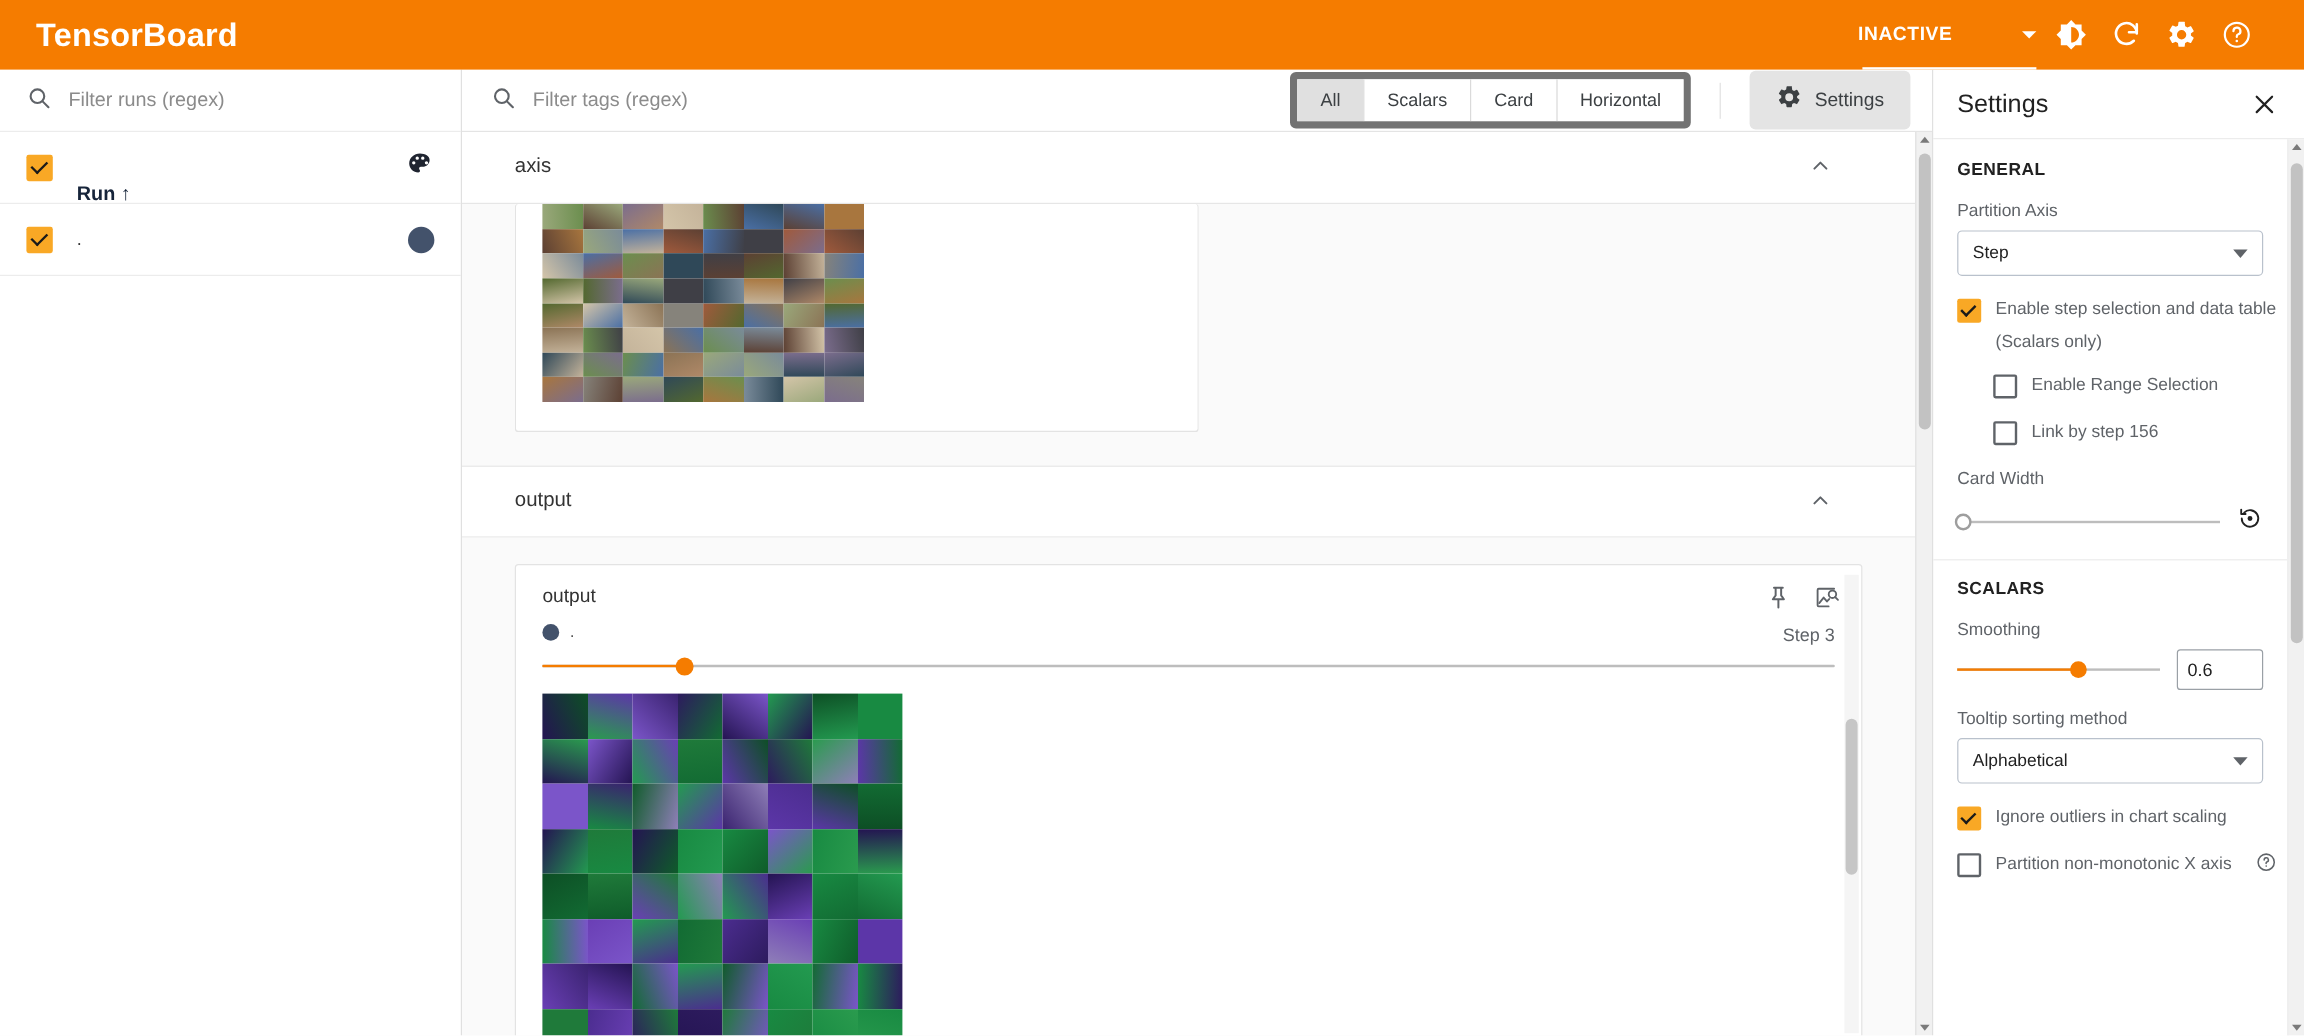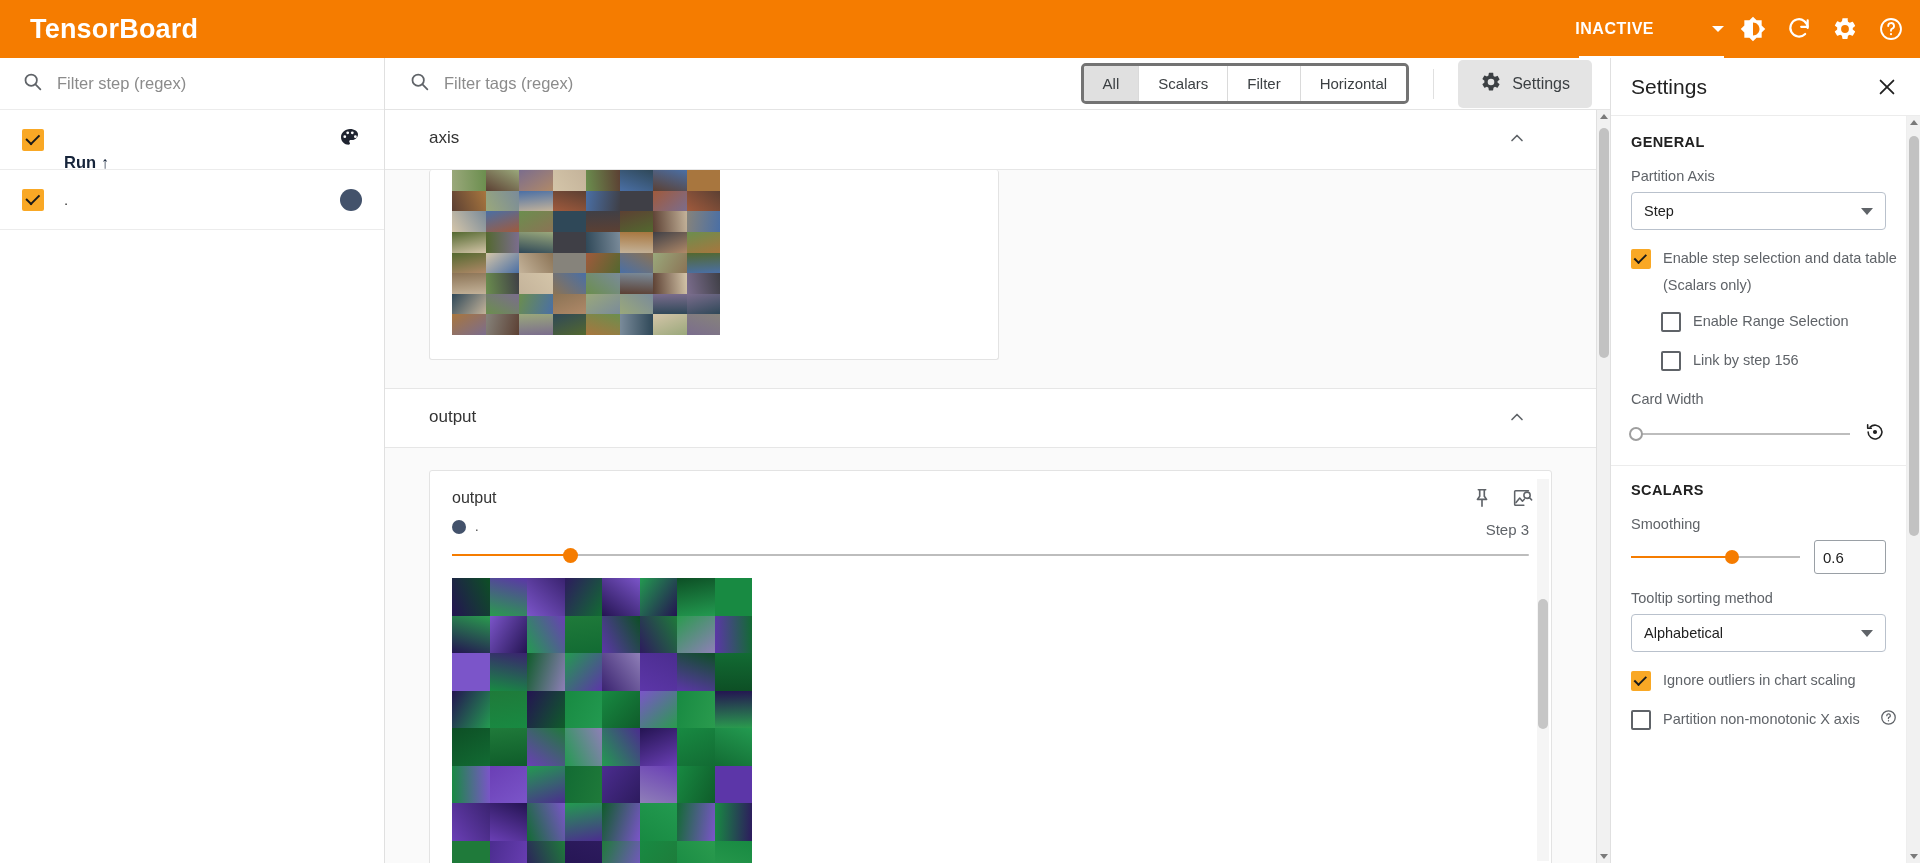--- a/index.html
+++ b/index.html
@@ -32,21 +32,21 @@
     color: rgba(255,255,255,.72); cursor: pointer;
     position: relative;
   }
   .navtab.active { color: #fff; }
   .navtab.active::after {
     content: ""; position: absolute; left: 0; right: 0; bottom: 0;
     height: 3px; background: #fff;
   }
   .topbar-right {
     margin-left: auto; display: flex; align-items: center; height: 58px;
-    padding-right: 6px;
+    padding-right: 33px;
   }
   .inactive-wrap {
     display: flex; align-items: center; height: 58px;
     padding: 0 6px 0 14px; position: relative; cursor: pointer;
   }
   .inactive-wrap::after{
     content:""; position:absolute; left:18px; right:6px; bottom:0; height:2px; background:#fff;
   }
   .inactive-text { font-size: 16px; font-weight: bold; letter-spacing: .5px; color: #fff; }
   .caret-down {
@@ -88,21 +88,21 @@
   .color-dot { width: 22px; height: 22px; border-radius: 50%; background: #43526b; }
 
   
   .main { flex: 1; display: flex; flex-direction: column; min-width: 0; background: #fafafa; }
   .main-toolbar {
     height: 52px; min-height:52px; background:#fff; display: flex; align-items: center;
     padding: 0 18px 0 24px; border-bottom: 1px solid #e4e4e4; gap: 14px;
   }
   .tagfilter { display:flex; align-items:center; gap:14px; flex:1; }
   .tagfilter .ph { color:#8b8b8b; font-size:16.5px; }
-  .seg { display:flex; border:3px solid #737373; border-radius:5px; overflow:hidden; }
+  .seg { display:flex; border:6px solid #737373; border-radius:5px; overflow:hidden; }
   .seg button {
     font-family: inherit; font-size:15px; color:#3c4043; background:#fff;
     border:none; border-left:1px solid #dadada; padding: 9px 19px; cursor:pointer;
   }
   .seg button:first-child { border-left:none; }
   .seg button.sel { background:#e0e0e0; font-weight:500; }
   .tool-div { width:1px; height:30px; background:#e0e0e0; margin: 0 10px; }
   .settings-btn {
     display:flex; align-items:center; gap:10px; background:#e4e4e4;
     border:none; border-radius:5px; padding: 11px 22px; cursor:pointer;
@@ -243,21 +243,21 @@
   <div class="body">
 
     <div class="sidebar">
       <div class="filter-row">
         <span>
           <svg width="21" height="21" viewBox="0 0 24 24" fill="none" stroke="#5f6368" stroke-width="2">
             <circle cx="10.5" cy="10.5" r="6.5"></circle>
               <path d="M15.4 15.4L21 21" stroke-linecap="round"></path>
           </svg>
         </span>
-        <span class="ph">Filter step (regex)</span>
+        <span class="ph">Filter runs (regex)</span>
       </div>
 
       <div class="run-header">
         <span class="cbx on"></span>
         <span class="run-header-label"><span>Run</span> <span>↑</span></span>
         <span class="run-spacer"></span>
         <span>
           <svg width="24" height="24" viewBox="0 0 24 24" fill="#1f2430">
             <path d="M12 3c-4.97 0-9 3.69-9 8.25 0 4.3 3.58 7.5 7.5 7.5.93 0 1.5-.64 1.5-1.4 0-.38-.15-.7-.38-.95-.24-.27-.37-.6-.37-.95 0-.77.63-1.4 1.4-1.4h1.6C17.2 14.05 20 11.5 20 8.3 20 5.3 16.42 3 12 3zM6.8 12.1a1.4 1.4 0 1 1 0-2.8 1.4 1.4 0 0 1 0 2.8zm2.9-3.9a1.4 1.4 0 1 1 0-2.8 1.4 1.4 0 0 1 0 2.8zm4.6 0a1.4 1.4 0 1 1 0-2.8 1.4 1.4 0 0 1 0 2.8zm3.1 3.9a1.4 1.4 0 1 1 0-2.8 1.4 1.4 0 0 1 0 2.8z"></path>
           </svg>
@@ -281,21 +281,21 @@
               <circle cx="10.5" cy="10.5" r="6.5"></circle>
                 <path d="M15.4 15.4L21 21" stroke-linecap="round"></path>
             </svg>
           </span>
           <span class="ph">Filter tags (regex)</span>
         </div>
 
         <div class="seg">
           <button class="sel">All</button>
           <button>Scalars</button>
-          <button>Filter</button>
+          <button>Card</button>
           <button>Horizontal</button>
         </div>
 
         <div class="tool-div"></div>
 
         <button class="settings-btn">
           <span>
             <svg width="22" height="22" viewBox="0 0 24 24" fill="#3c4043">
               <path d="M19.14 12.94c.04-.3.06-.61.06-.94s-.02-.64-.07-.94l2.03-1.58a.49.49 0 0 0 .12-.61l-1.92-3.32a.49.49 0 0 0-.59-.22l-2.39.96a7.03 7.03 0 0 0-1.62-.94l-.36-2.54A.48.48 0 0 0 13.9 2h-3.84a.48.48 0 0 0-.47.41L9.23 4.95c-.59.24-1.13.56-1.62.94l-2.39-.96a.48.48 0 0 0-.59.22L2.71 8.47a.48.48 0 0 0 .12.61l2.03 1.58c-.05.3-.09.63-.09.94s.02.64.07.94l-2.03 1.58a.49.49 0 0 0-.12.61l1.92 3.32c.12.22.37.29.59.22l2.39-.96c.5.38 1.03.7 1.62.94l.36 2.54c.05.24.24.41.48.41h3.84c.24 0 .44-.17.47-.41l.36-2.54c.59-.24 1.13-.56 1.62-.94l2.39.96c.22.08.47 0 .59-.22l1.92-3.32a.49.49 0 0 0-.12-.61l-2.01-1.58zM12 15.6A3.6 3.6 0 1 1 12 8.4a3.6 3.6 0 0 1 0 7.2z"></path>
             </svg>

